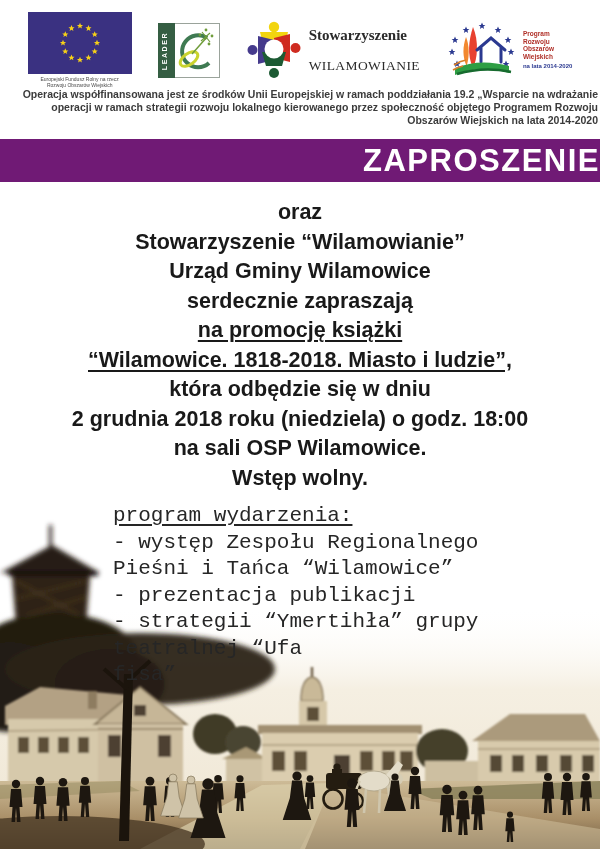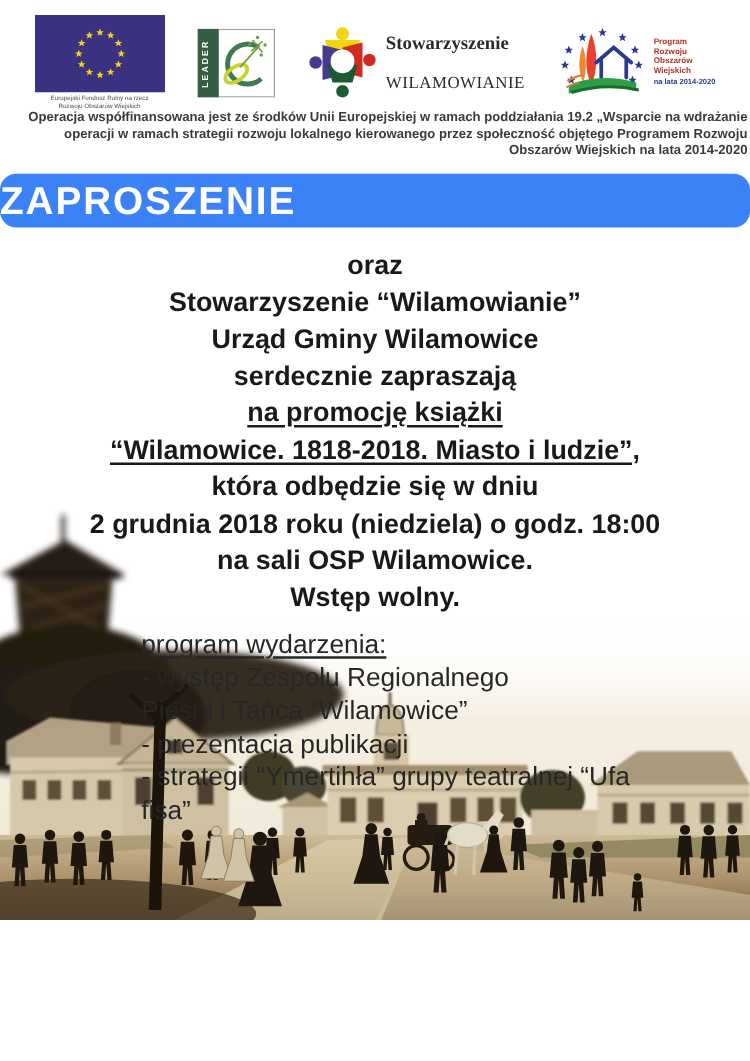--- a/index.html
+++ b/index.html
@@ -1,17 +1,17 @@
 <!DOCTYPE html>
 <html lang="pl"><head>
 <meta charset="utf-8">
 <style>
   html,body{margin:0;padding:0;background:#fff;}
   .poster{
-    position:relative;width:600px;height:736px;background:#fff;overflow:hidden;
+    position:relative;width:600px;height:849px;background:#fff;overflow:hidden;
     font-family:"Liberation Sans","DejaVu Sans",sans-serif;color:#1a1a1a;
   }
   
   .logos{position:absolute;top:12px;left:0;right:0;display:flex;justify-content:center;align-items:center;gap:26px;z-index:5;}
   .logo-block{display:flex;flex-direction:column;align-items:center;}
   .eu-caption{font-size:5px;line-height:6px;color:#4a4a4a;text-align:center;margin-top:2px;}
   .wil-logo{display:flex;align-items:center;gap:7px;}
   .wil-text{text-align:left;font-family:"Liberation Serif","DejaVu Serif",serif;color:#2b2b2b;}
   .wil-line1{font-size:15px;font-weight:600;}
   .wil-line2{font-size:13.5px;letter-spacing:.4px;margin-top:14px;}
@@ -19,36 +19,36 @@
   .prow-text{text-align:left;}
   .prow-red{font-size:6.5px;line-height:7.5px;font-weight:700;color:#b03028;}
   .prow-blue{font-size:6px;line-height:8px;font-weight:700;color:#2b3990;margin-top:2px;}
   
   .disclaimer{
     position:absolute;top:88px;left:2px;right:2px;text-align:right;
     font-size:10.5px;line-height:13px;font-weight:600;color:#3b3b3b;z-index:5;
   }
   
   .banner{
-    position:absolute;top:139px;left:0;width:100%;height:43px;background:#3b82f6;
-    display:flex;align-items:center;justify-content:flex-start;z-index:5;border-radius:13px;
+    position:absolute;top:139px;left:0;width:100%;height:43px;background:#701a75;
+    display:flex;align-items:center;justify-content:flex-end;z-index:5;
   }
   .banner-title{color:#ffffff;font-size:31px;font-weight:700;letter-spacing:1.5px;}
   
   .invite{
     position:absolute;top:198px;left:0;width:100%;text-align:center;
     font-size:21.5px;line-height:29.5px;font-weight:700;color:#191919;z-index:5;
   }
   .invite .u, .program .u{
     text-decoration:underline;text-underline-offset:3px;text-decoration-thickness:1.5px;
   }
   
   .program{
     position:absolute;top:503px;left:113px;width:465px;text-align:left;
-    font-size:21px;line-height:26.5px;font-weight:400;color:#262626;z-index:5;
+    font-size:21px;line-height:26.5px;font-weight:400;color:#262626;z-index:5;font-family:Liberation Mono, monospace;
   }
   
   .photo{position:absolute;left:0;bottom:0;width:600px;height:420px;z-index:1;}
 </style>
 </head>
 <body>
 
 <div class="poster">
 
   <div class="logos">

